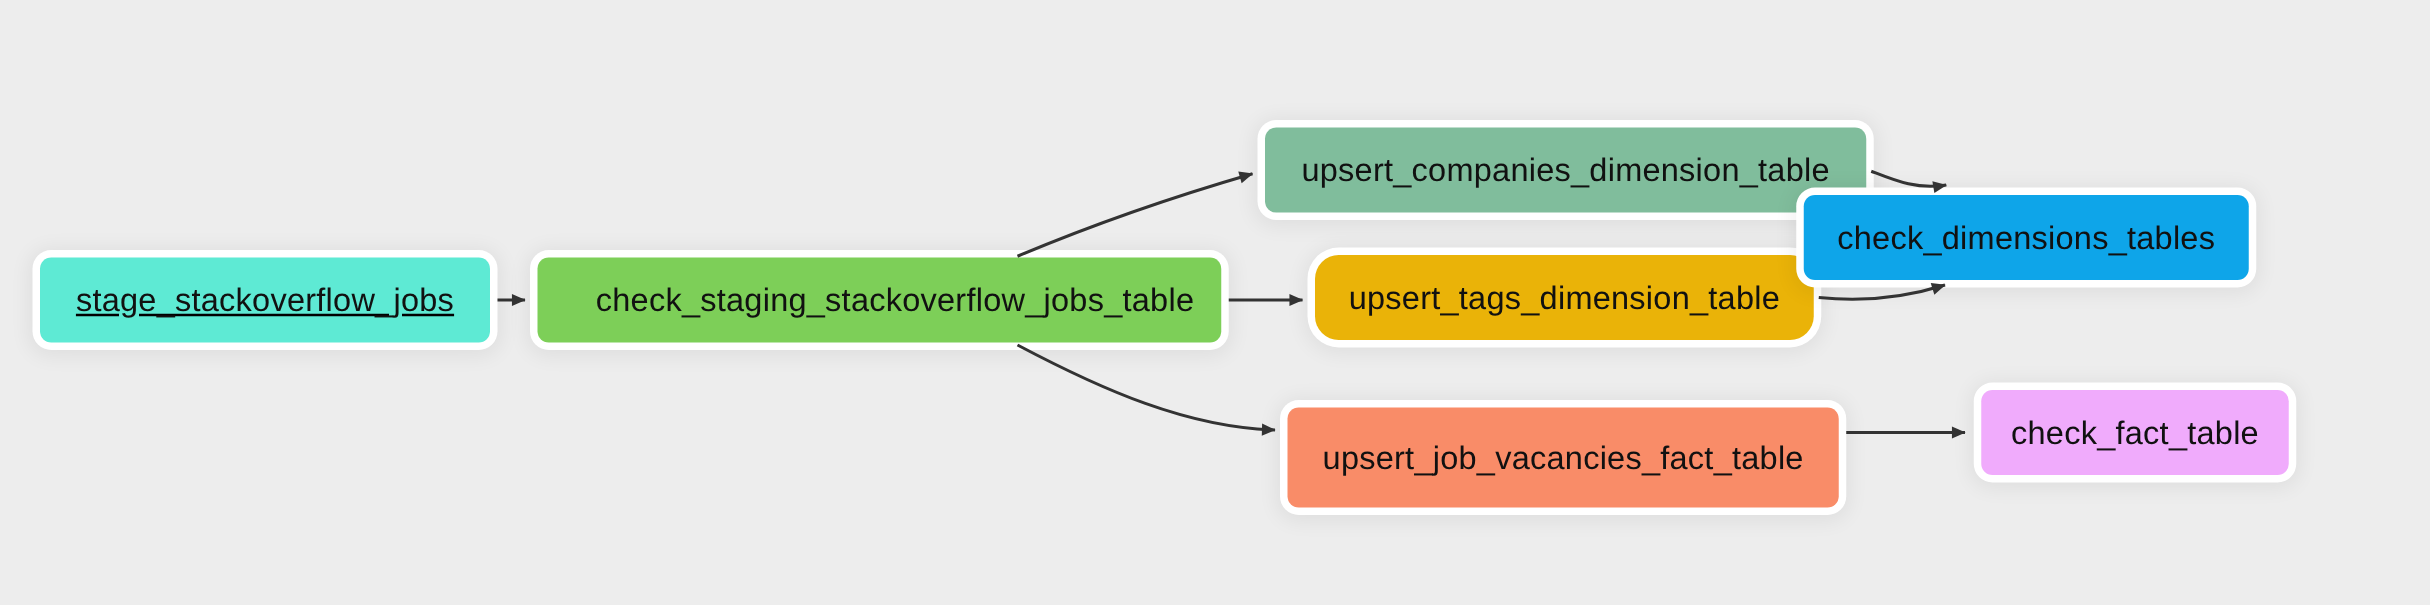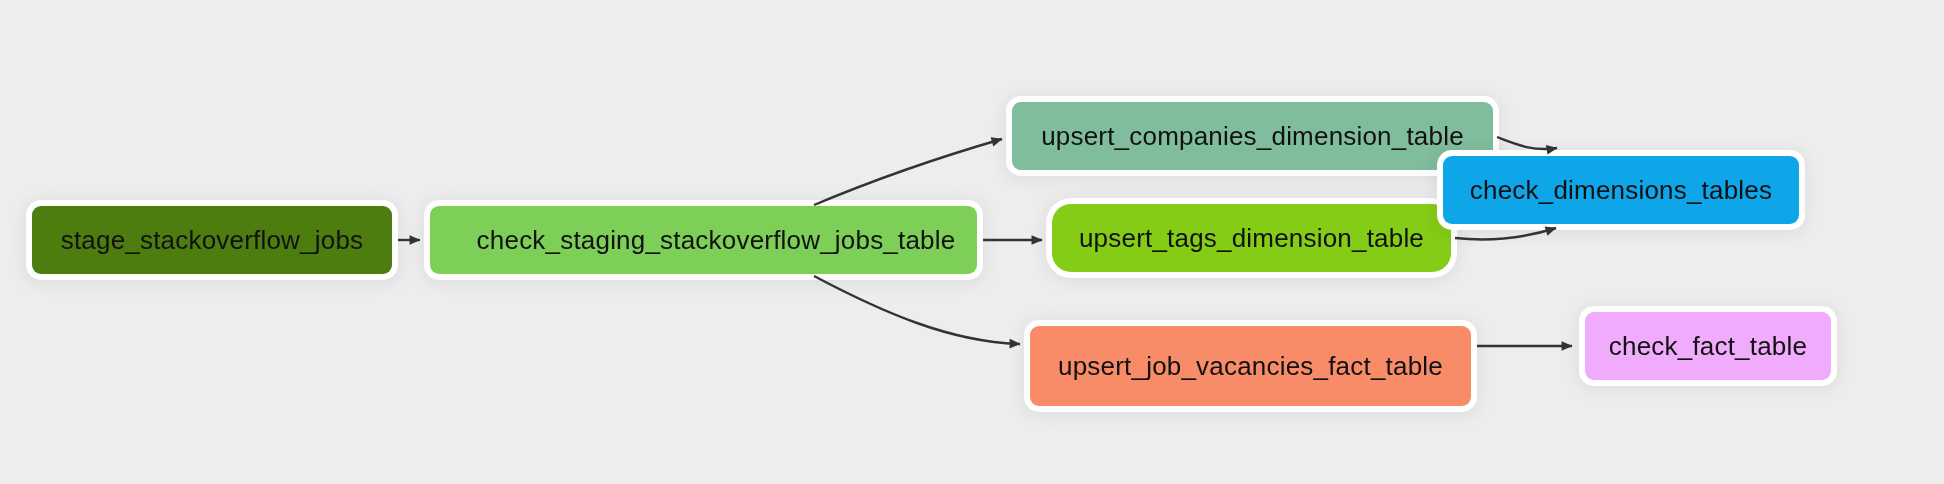--- a/index.html
+++ b/index.html
@@ -42,30 +42,30 @@
   .edge-layer path.edge {
     fill: none;
     stroke-width: 2.4px;
   }
 </style>
 </head>
 <body>
 
 <div class="canvas" style="background: rgb(237, 237, 237);">
   <div id="nodes">
-      <div class="node" style="left: 32px; top: 206px; width: 360px; height: 68px; background: #4d7c0f;">
+      <div class="node" style="left: 32px; top: 206px; width: 360px; height: 68px; background: #5eead4; text-decoration: underline;">
         <span class="node-label">stage_stackoverflow_jobs</span>
       </div>
       <div class="node" style="left: 430px; top: 206px; width: 547px; height: 68px; background: rgb(125, 207, 88); padding-left: 25px;">
         <span class="node-label">check_staging_stackoverflow_jobs_table</span>
       </div>
       <div class="node" style="left: 1012px; top: 102px; width: 481px; height: 68px; background: rgb(128, 189, 156);">
         <span class="node-label">upsert_companies_dimension_table</span>
       </div>
-      <div class="node" style="left: 1052px; top: 204px; width: 399px; height: 68px; background: #84cc16; border-radius: 19px;">
+      <div class="node" style="left: 1052px; top: 204px; width: 399px; height: 68px; background: #eab308; border-radius: 19px;">
         <span class="node-label">upsert_tags_dimension_table</span>
       </div>
       <div class="node" style="left: 1030px; top: 326px; width: 441px; height: 80px; background: rgb(249, 140, 104);">
         <span class="node-label">upsert_job_vacancies_fact_table</span>
       </div>
       <div class="node" style="left: 1443px; top: 156px; width: 356px; height: 68px; background: #0ea5e9;">
         <span class="node-label">check_dimensions_tables</span>
       </div>
       <div class="node" style="left: 1585px; top: 312px; width: 246px; height: 68px; background: #f0abfc;">
         <span class="node-label">check_fact_table</span>

